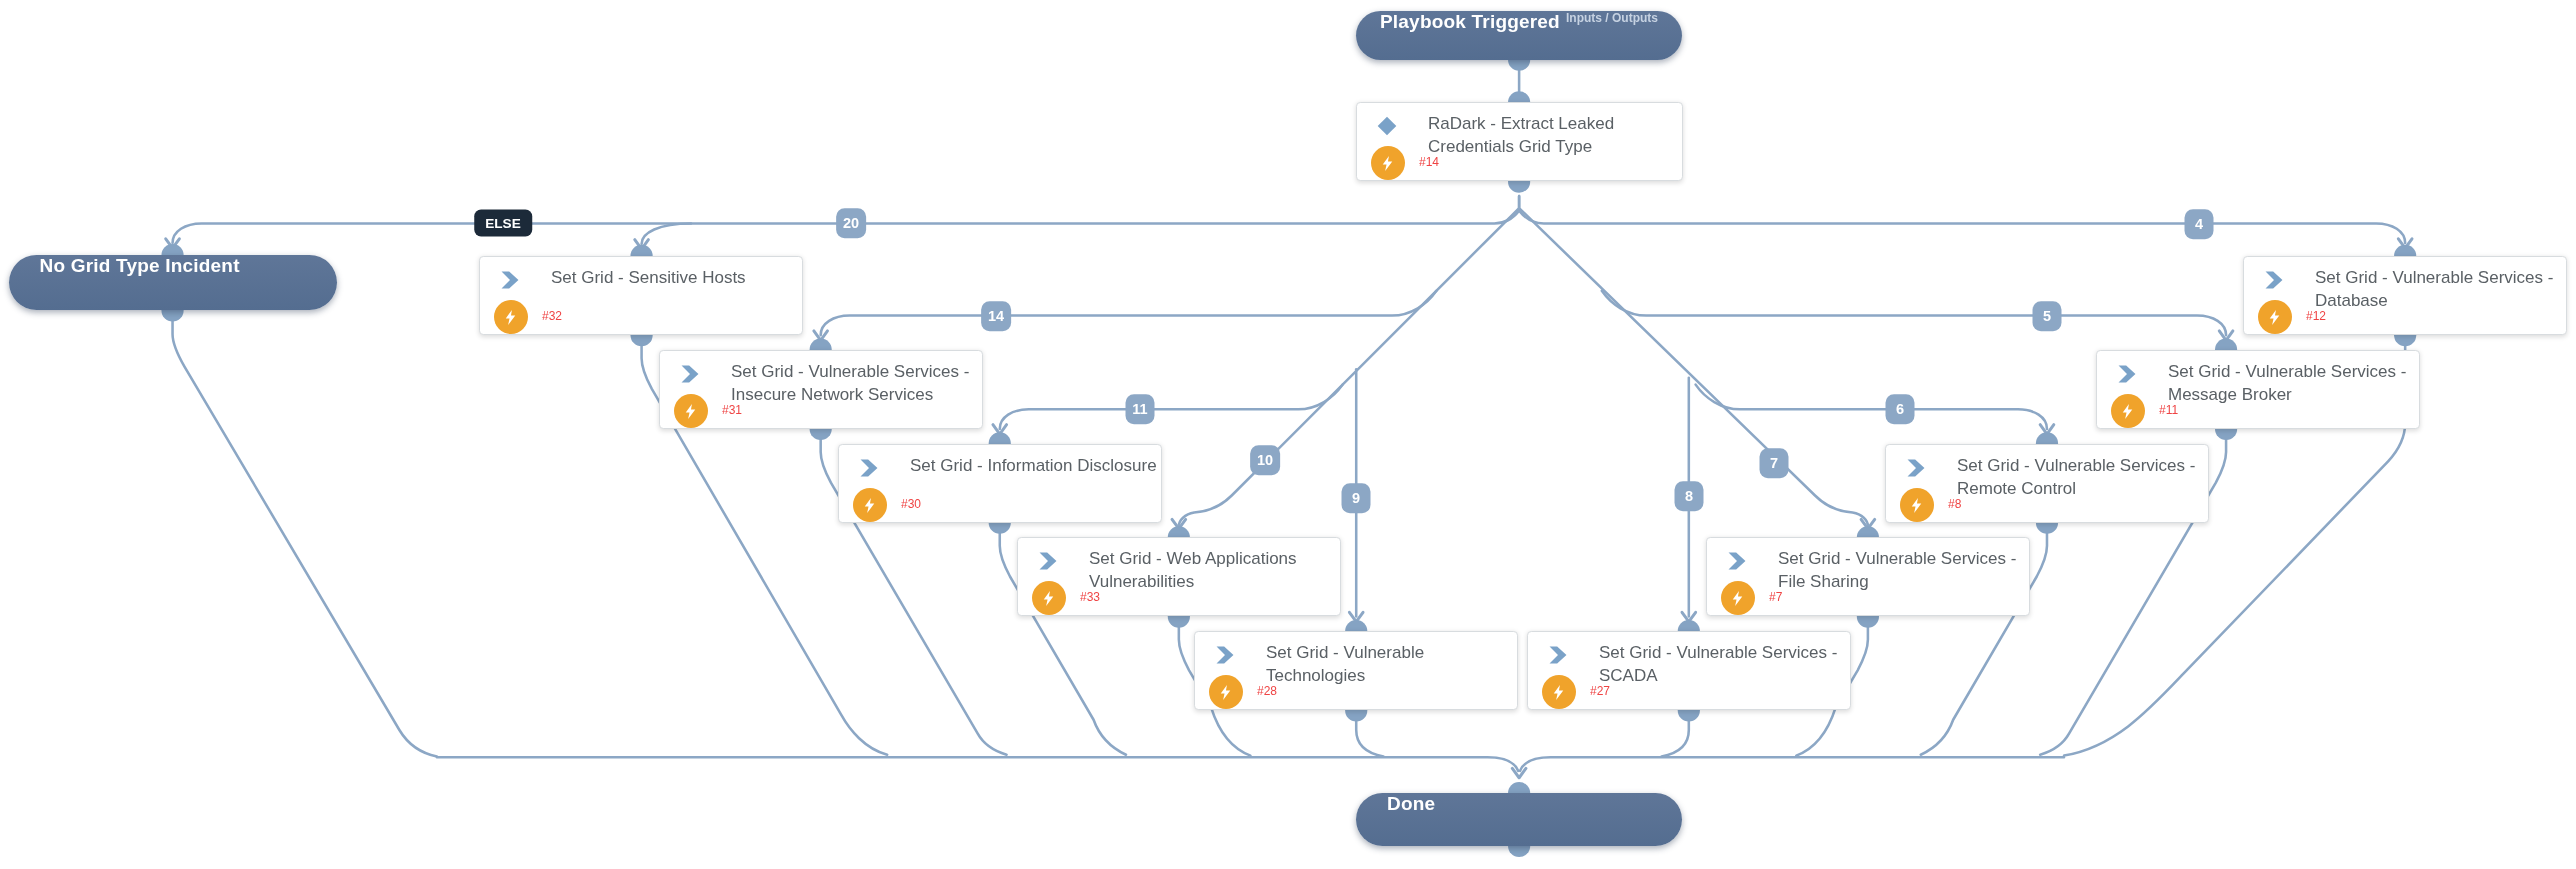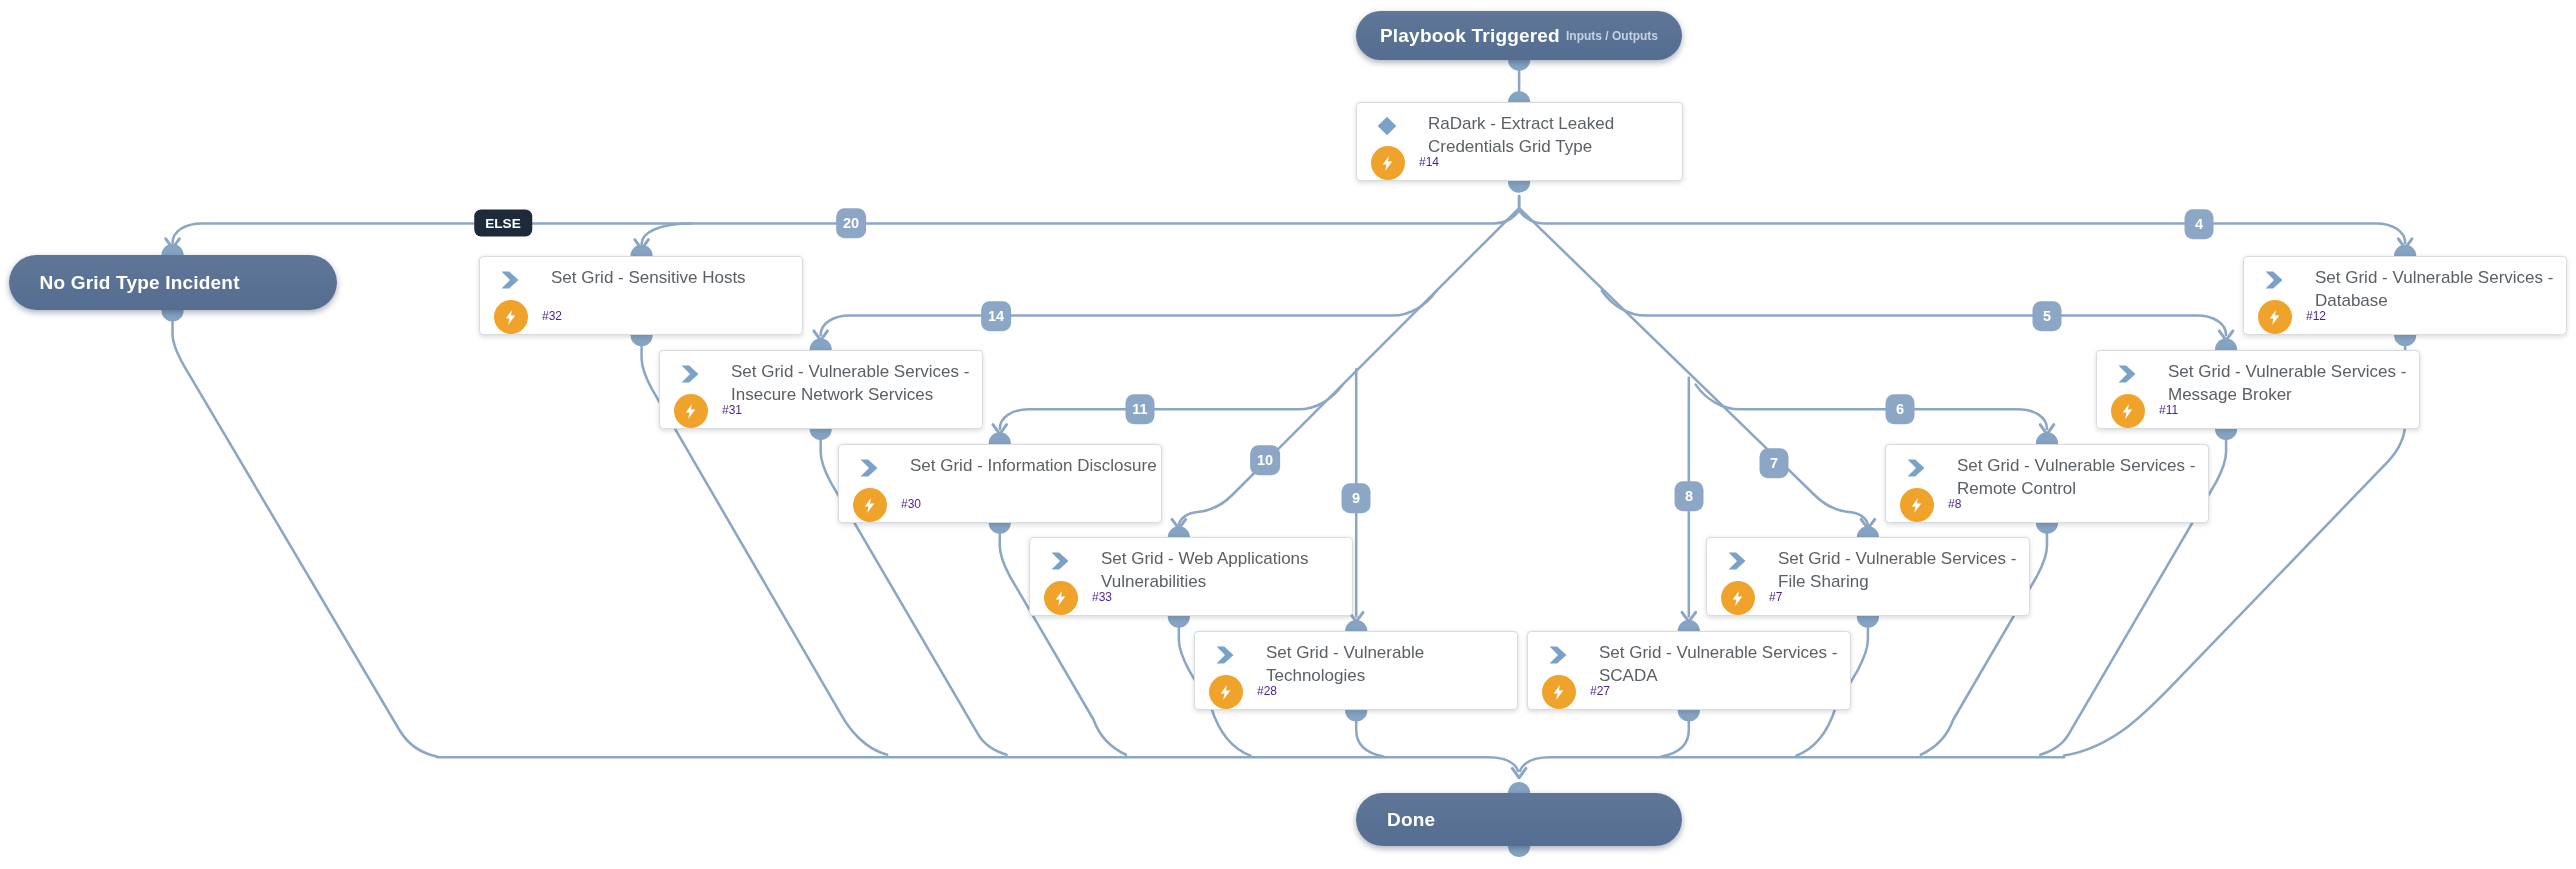--- a/index.html
+++ b/index.html
@@ -2,31 +2,31 @@
 <html style="font-size:13.6px"><head>
 <meta charset="utf-8">
 <style>
   html,body{margin:0;padding:0;background:#ffffff;}
   body{width:2576px;height:869px;overflow:hidden;font-family:"Liberation Sans",sans-serif;position:relative;}
   #canvas{position:absolute;inset:0;width:2576px;height:869px;}
   svg.wires{position:absolute;left:0;top:0;z-index:1;}
   .edge{fill:none;stroke:#8CA7C5;stroke-width:3;stroke-linecap:round;stroke-linejoin:round;}
   .arrow{fill:none;stroke:#8CA7C5;stroke-width:3.5;stroke-linecap:round;stroke-linejoin:round;}
   .conn{fill:#85A3C3;}
-  .pill{position:absolute;z-index:3;display:flex;align-items:center;color:#fff;
+  .pill{position:absolute;z-index:3;display:flex;align-items:flex-start;color:#fff;
         background:linear-gradient(#5f7698,#546d90);box-shadow:0 2.6px 6px rgba(40,55,80,.40);}
   .pill .ptitle{font-size:19px;font-weight:700;letter-spacing:0.2px;}
   .pill .plink{font-size:12px;font-weight:700;color:#c6d2e2;margin-left:auto;}
   .card{position:absolute;z-index:3;width:324px;height:79px;background:#fff;border:0.9px solid #d8dcdf;
         border-radius:4.3px;box-shadow:0 1.7px 5.1px rgba(0,0,0,.14);box-sizing:border-box;}
   .card .chev,.card .diam{position:absolute;left:19px;top:12px;width:22px;height:22px;}
   .card .title{position:absolute;left:71px;top:9.4px;width:249px;font-size:17px;line-height:23px;color:#5a6065;}
   .card .bolt{position:absolute;left:13.6px;top:43px;width:34px;height:34px;border-radius:50%;
               background:#F0A32B;display:flex;align-items:center;justify-content:center;}
-  .card .tid{position:absolute;left:62px;bottom:11px;font-size:12px;color:#4c1d95;}
+  .card .tid{position:absolute;left:62px;bottom:11px;font-size:12px;color:#ef4444;}
   .badge{position:absolute;z-index:4;transform:translate(-50%,-50%);background:#8CA7C5;color:#fff;
          font-size:14.5px;font-weight:700;padding:6.8px 6.8px;min-width:15.4px;text-align:center;border-radius:8.5px;}
   .badge.dark{background:#1C2A39;padding:6px 11px;border-radius:6.8px;font-size:13.6px;}
 </style>
 </head>
 <body>
 
 <div id="canvas">
 
   <svg class="wires" width="2576" height="869" viewBox="0 0 3020 1019">
@@ -159,21 +159,21 @@
     </span>
     <div class="title">Set Grid - Information Disclosure</div>
     <span class="bolt">
       <svg width="19" height="19" viewBox="0 0 40 40">
           <path d="M23,4 L10,22 H18 L15,36 L30,16 H21 Z" fill="#ffffff"></path>
         </svg>
     </span>
     <div class="tid">#30</div>
   </div>
 
-  <div class="card" style="left:1017px;top:537px;margin-left:12px;">
+  <div class="card" style="left:1017px;top:537px;">
     <span class="chev">
       <svg width="22" height="22" viewBox="0 0 26 26">
           <path d="M3,3 H12 L23,13 L12,23 H3 L13,13 Z" fill="#7AA2C8"></path>
         </svg>
     </span>
     <div class="title">Set Grid - Web Applications Vulnerabilities</div>
     <span class="bolt">
       <svg width="19" height="19" viewBox="0 0 40 40">
           <path d="M23,4 L10,22 H18 L15,36 L30,16 H21 Z" fill="#ffffff"></path>
         </svg>

